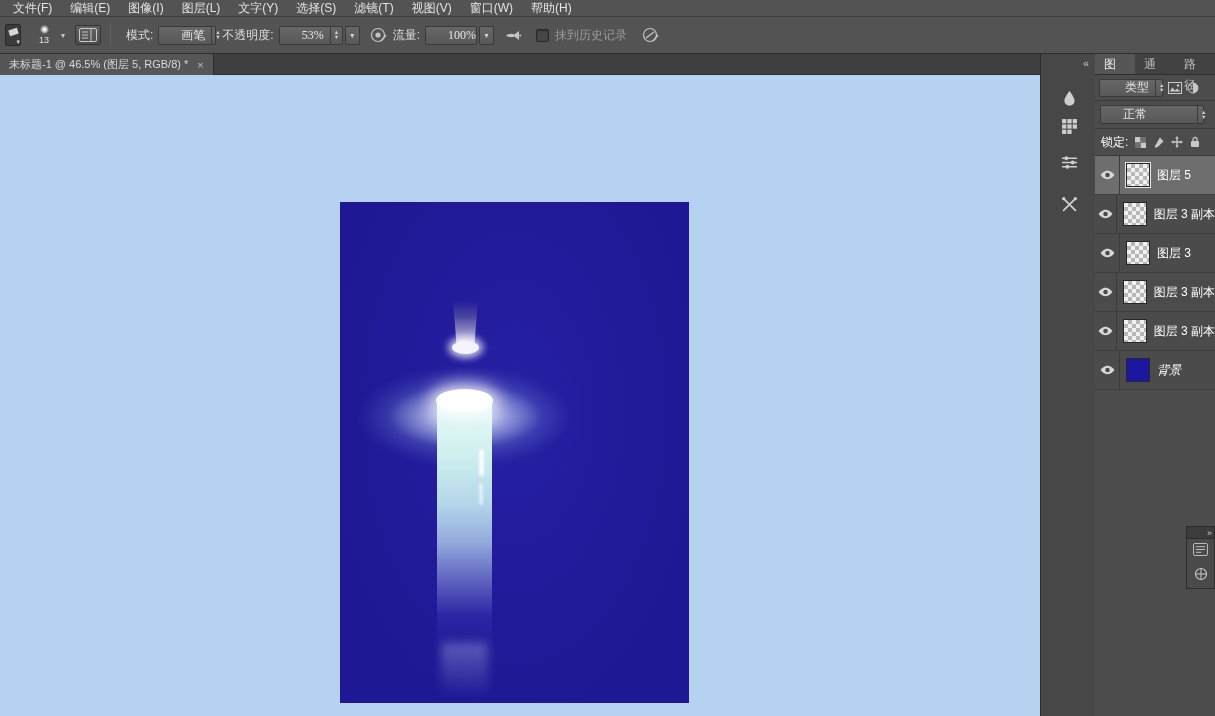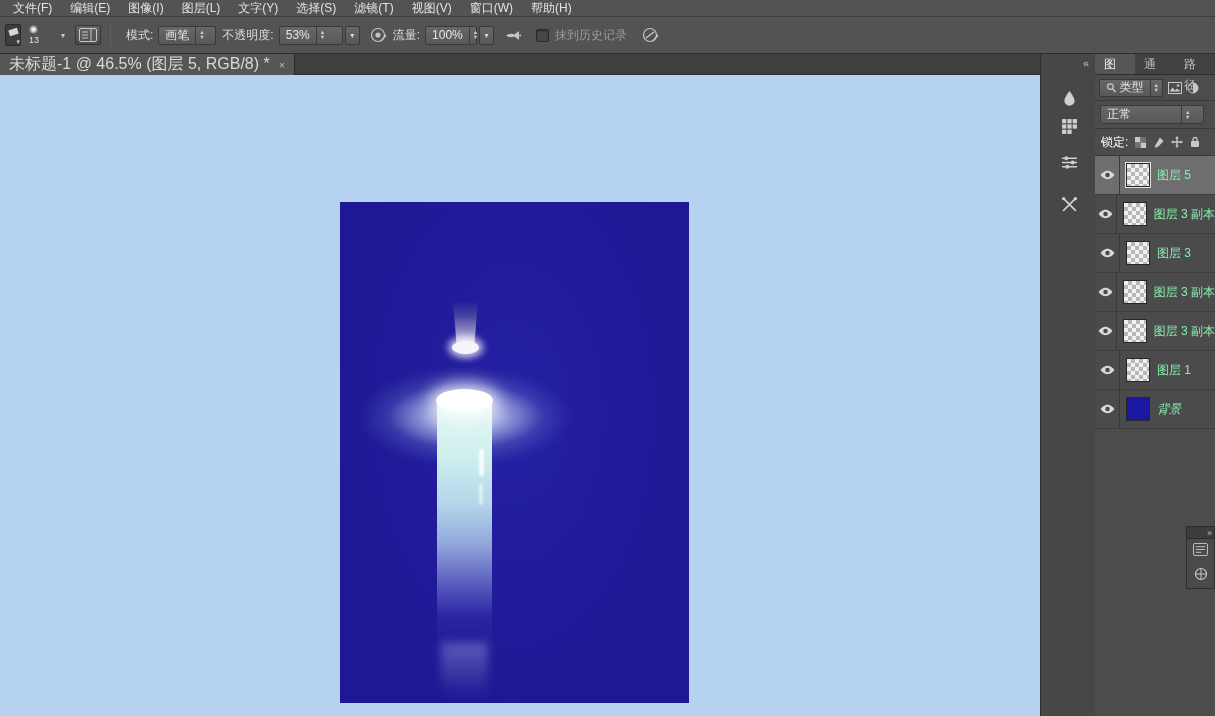--- a/index.html
+++ b/index.html
@@ -12,47 +12,47 @@
              border-bottom:1px solid #3e3e3e; display:flex; align-items:center; padding-left:4px; }
   .menu-item { font-size:12px; color:#e3e3e3; padding:16px 9px; line-height:17px; cursor:default; }
 
   
   .optionsbar { position:absolute; left:0; top:17px; width:1215px; height:37px; background:#535353;
                 border-bottom:1px solid #2d2d2d; display:flex; align-items:center; font-size:12px; color:#dcdcdc; }
   .tool-preset { width:16px; height:22px; margin-left:5px; background:#3c3c3c; border:1px solid #292929;
                  position:relative; border-radius:2px; }
   .tp-shape { position:absolute; left:3px; top:4px; width:9px; height:6px; background:#d8d8d8; transform:rotate(-18deg); }
   .tp-arrow { position:absolute; right:0; bottom:-1px; font-size:7px; color:#cfcfcf; }
-  .brush-preview { width:30px; height:32px; margin-left:8px; display:flex; flex-direction:column; align-items:flex-start; justify-content:center; }
+  .brush-preview { width:30px; height:32px; margin-left:8px; display:flex; flex-direction:column; align-items:center; justify-content:center; }
   .brush-dot { width:9px; height:9px; border-radius:50%; background:radial-gradient(circle, #f0f0f0 20%, rgba(240,240,240,0) 75%); }
   .brush-size { font-size:9px; color:#e0e0e0; margin-top:1px; }
   .small-arrow { font-size:8px; color:#c9c9c9; margin-left:2px; }
   .panel-toggle { width:26px; height:20px; margin-left:10px; background:linear-gradient(#626262,#4e4e4e);
                   border:1px solid #333; border-radius:2px; display:flex; align-items:center; justify-content:center; }
   .vsep { width:1px; height:24px; background:#3b3b3b; border-right:1px solid #616161; margin:0 9px; }
   .olabel { margin:0 5px 0 6px; white-space:nowrap; }
   .olabel.dim { color:#9b9b9b; }
   .select { display:inline-flex; align-items:center; height:19px; background:linear-gradient(#676767,#585858);
-            border:1px solid #393939; border-radius:2px; padding-left:6px; font-size:12px; color:#e6e6e6; }
+            border:1px solid #393939; border-radius:2px; padding-left:22px; font-size:12px; color:#e6e6e6;font-family:Liberation Serif, serif; }
   .select .val { white-space:nowrap; }
   .dd { margin-left:6px; height:100%; display:flex; flex-direction:column; align-items:center; justify-content:center;
         border-left:1px solid #3c3c3c; padding:0 3px; font-size:5.5px; line-height:5px; color:#d2d2d2; }
   .w58 { width:58px; } .w46 { width:64px; } .w52 { width:52px; } .w64 { width:64px; } .w104 { width:104px;gap:44px; }
   .arrow-btn { width:15px; height:19px; margin-left:2px; background:linear-gradient(#676767,#585858);
                border:1px solid #393939; border-radius:2px; display:flex; align-items:center; justify-content:center;
                font-size:8px; color:#d6d6d6; }
   .obar-icon { margin-left:10px; display:flex; align-items:center; }
   .checkbox { width:13px; height:13px; margin-left:14px; background:#474747; border:1px solid #2a2a2a; border-radius:2px;
               box-shadow:inset 0 1px 2px rgba(0,0,0,.4); }
 
   
   .tabbar { position:absolute; left:0; top:54px; width:1040px; height:21px; background:#404040; border-bottom:1px solid #2c2c2c; }
   .doc-tab { position:absolute; left:0; top:0; height:21px; background:#565656; display:flex; align-items:center;
              padding:0 9px; border-right:1px solid #2b2b2b; }
-  .doc-tab .t { font-size:16px; color:#d8d8d8; white-space:nowrap; }
+  .doc-tab .t { font-size:11px; color:#d8d8d8; white-space:nowrap; }
   .doc-tab .x { font-size:11px; color:#bdbdbd; margin-left:9px; }
 
   
   .canvas { position:absolute; left:0; top:75px; width:1040px; height:641px; background:#b5d2f1; }
   .artboard { position:absolute; left:340px; top:127px; width:349px; height:501px;
               background:radial-gradient(ellipse at 50% 42%, #2620a4 0%, #1e1894 75%); overflow:hidden; }
   .glow-outer { position:absolute; left:18px; top:166px; width:214px; height:98px; border-radius:50%;
                 background:radial-gradient(closest-side, rgba(190,215,255,.55), rgba(190,215,255,0) 100%); filter:blur(4px); }
   .glow-inner { position:absolute; left:48px; top:182px; width:154px; height:64px; border-radius:50%;
                 background:radial-gradient(closest-side, rgba(255,255,255,.95), rgba(230,242,255,.35) 60%, rgba(230,242,255,0) 100%); filter:blur(2px); }
@@ -95,21 +95,21 @@
 
   .layer-list { }
   .lrow { height:39px; display:flex; align-items:center; background:#4b4b4b; border-bottom:1px solid #3e3e3e; }
   .lrow.sel { background:#6e6e6e; }
   .eye-cell { width:25px; height:100%; display:flex; align-items:center; justify-content:center; border-right:1px solid #3a3a3a; }
   .thumb { width:24px; height:24px; margin:0 7px 0 6px; border:1px solid #272727; flex:none;
            background-color:#e8e8e8;
            background-image:repeating-conic-gradient(#b7b7b7 0% 25%, #f1f1f1 0% 50%); background-size:8px 8px; }
   .lrow.sel .thumb { outline:1px solid #e4e4e4; }
   .thumb.bgfill { background-image:none; background-color:#1c17a2; }
-  .lname { font-size:12px; color:#86efac; white-space:nowrap; }
+  .lname { font-size:12px; color:#ffffff; white-space:nowrap; }
   .lrow.bgrow .lname { font-style:italic; }
 
   .mini-dock { position:absolute; left:1186px; top:526px; width:29px; }
   .mini-head { height:13px; background:#3c3c3c; border:1px solid #2d2d2d; color:#c9c9c9; font-size:9px;
                text-align:right; padding-right:3px; line-height:12px; letter-spacing:-1px; }
   .mini-body { height:50px; background:#4a4a4a; border:1px solid #2d2d2d; border-top:none;
                display:flex; flex-direction:column; align-items:center; justify-content:center; gap:7px; }
 </style>
 </head>
 <body>
@@ -387,30 +387,20 @@
       <span class="eye-cell">
         <svg width="15" height="10" viewBox="0 0 16 10">
             <path d="M8 .5C4.5.5 1.8 3.2.7 5c1.1 1.8 3.8 4.5 7.3 4.5S14.2 6.8 15.3 5C14.2 3.2 11.5.5 8 .5z" fill="#d8d8d8"></path>
             <circle cx="8" cy="5" r="2.4" fill="#4a4a4a"></circle>
           </svg>
       </span>
       <span class="thumb"></span>
       <span class="lname">图层 3 副本</span>
     </div>
 
-    <div class="lrow">
-      <span class="eye-cell">
-        <svg width="15" height="10" viewBox="0 0 16 10">
-            <path d="M8 .5C4.5.5 1.8 3.2.7 5c1.1 1.8 3.8 4.5 7.3 4.5S14.2 6.8 15.3 5C14.2 3.2 11.5.5 8 .5z" fill="#d8d8d8"></path>
-            <circle cx="8" cy="5" r="2.4" fill="#4a4a4a"></circle>
-          </svg>
-      </span>
-      <span class="thumb"></span>
-      <span class="lname">图层 1</span>
-    </div>
 
     <div class="lrow bgrow">
       <span class="eye-cell">
         <svg width="15" height="10" viewBox="0 0 16 10">
             <path d="M8 .5C4.5.5 1.8 3.2.7 5c1.1 1.8 3.8 4.5 7.3 4.5S14.2 6.8 15.3 5C14.2 3.2 11.5.5 8 .5z" fill="#d8d8d8"></path>
             <circle cx="8" cy="5" r="2.4" fill="#4a4a4a"></circle>
           </svg>
       </span>
       <span class="thumb bgfill"></span>
       <span class="lname">背景</span>

